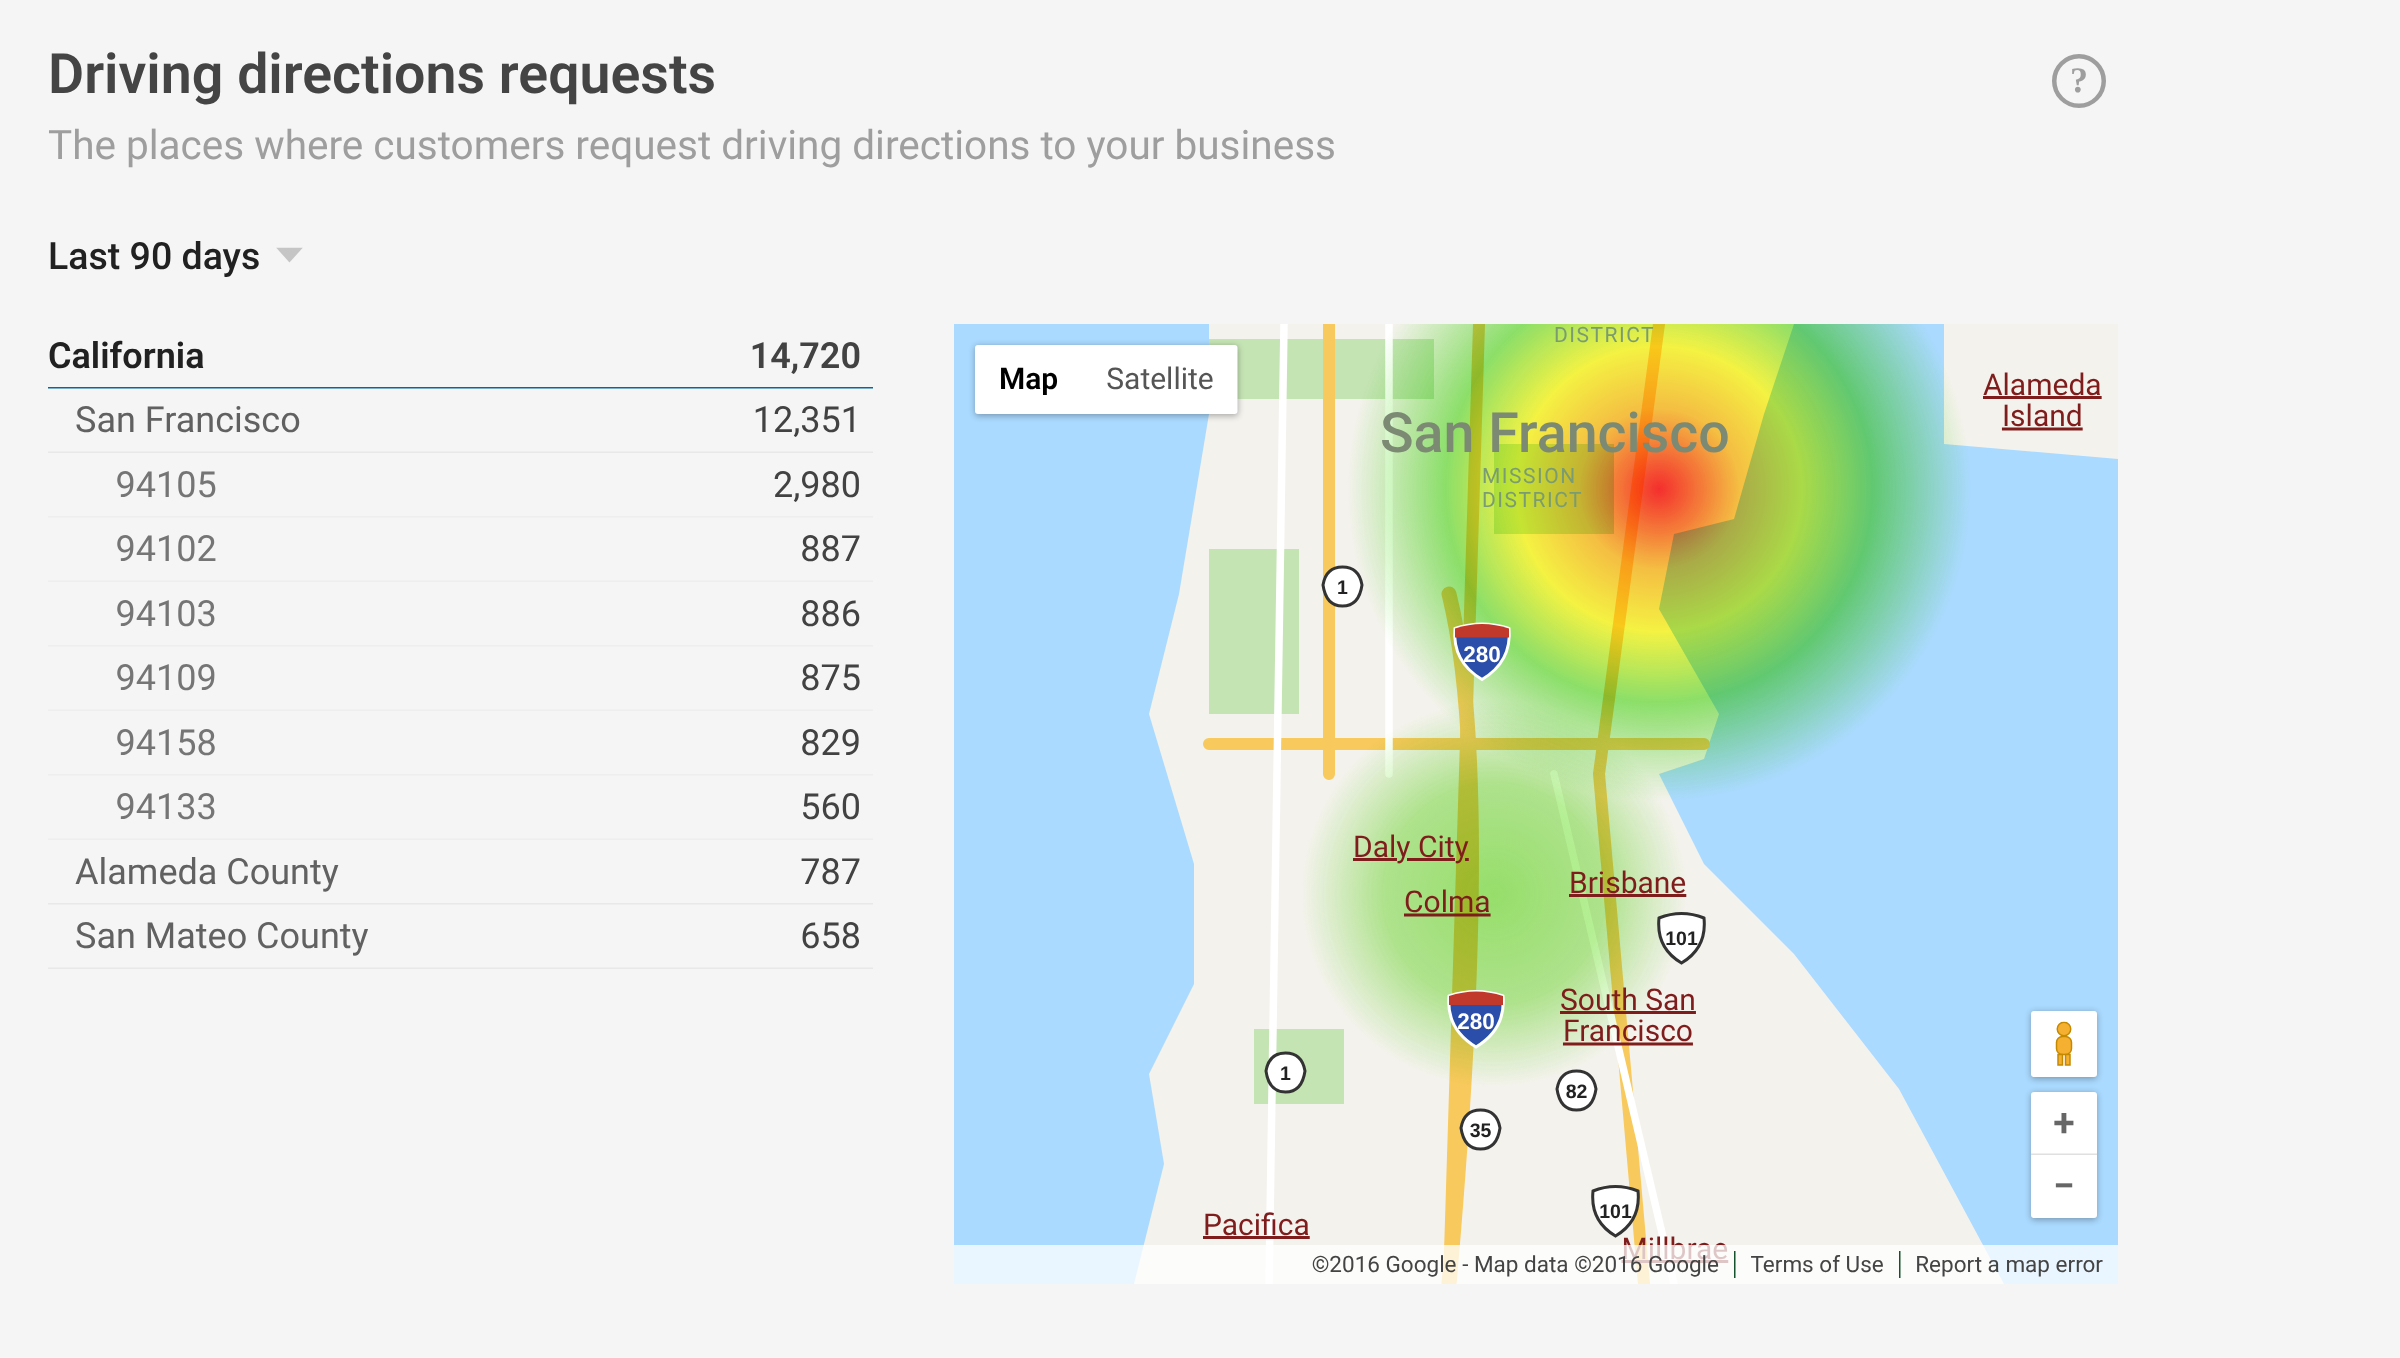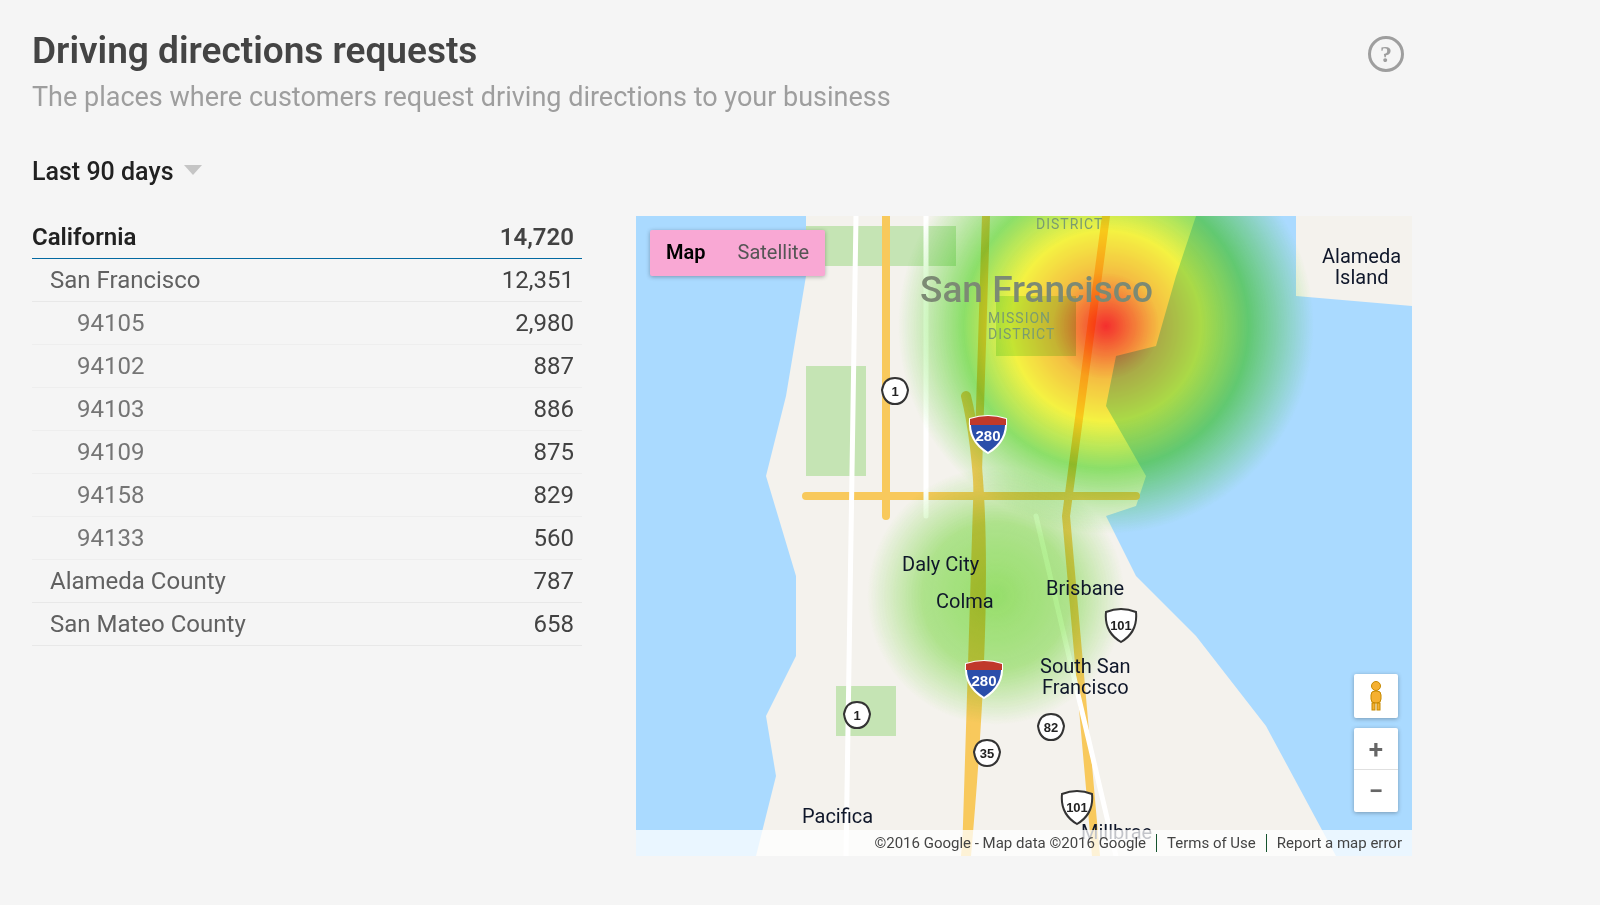--- a/index.html
+++ b/index.html
@@ -94,21 +94,21 @@
     background: #aadaff;
   }
   .water { position:absolute; inset:0; background:#aadaff; }
   .map-label {
     position:absolute;
     font-size: 18px;
     color:#555;
     white-space:nowrap;
     font-family: Roboto, Arial, sans-serif;
   }
-  .map-label.city { font-size:20px; color:#0f172a;}
+  .map-label.city { font-size:20px; color:#7f1d1d;text-decoration:underline;}
   .map-label.big  { font-size:37px; color:#6a7763; }
 
   .district { position:absolute; font-size:14px; letter-spacing:1px; color:#7a9c70;}
 
   .hwy-shield {
     position:absolute;
     width:40px; height:40px;
   }
 
 
@@ -116,21 +116,21 @@
     position:absolute;
     border-radius:50%;
     pointer-events:none;
     mix-blend-mode: multiply;
     opacity:.9;
   }
 
   .map-type {
     position:absolute;
     top:14px; left:14px;
-    background:#f9a8d4;
+    background:#ffffff;
     border-radius:2px;
     box-shadow:0 1px 4px rgba(0,0,0,.3);
     display:flex;
     font-size:20px;
     overflow:hidden;
     color:#555;
   }
   .map-type > div { padding: 10px 16px 12px 16px; }
   .map-type .active { font-weight:600; color:#000; }
 

